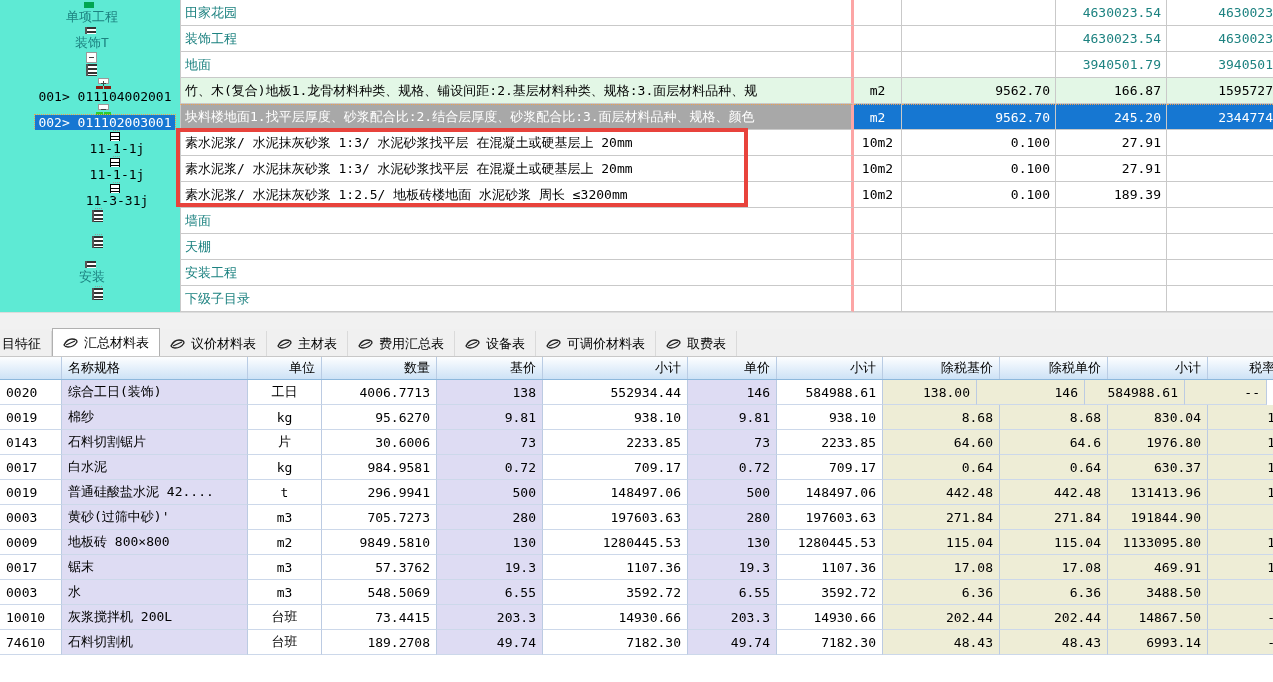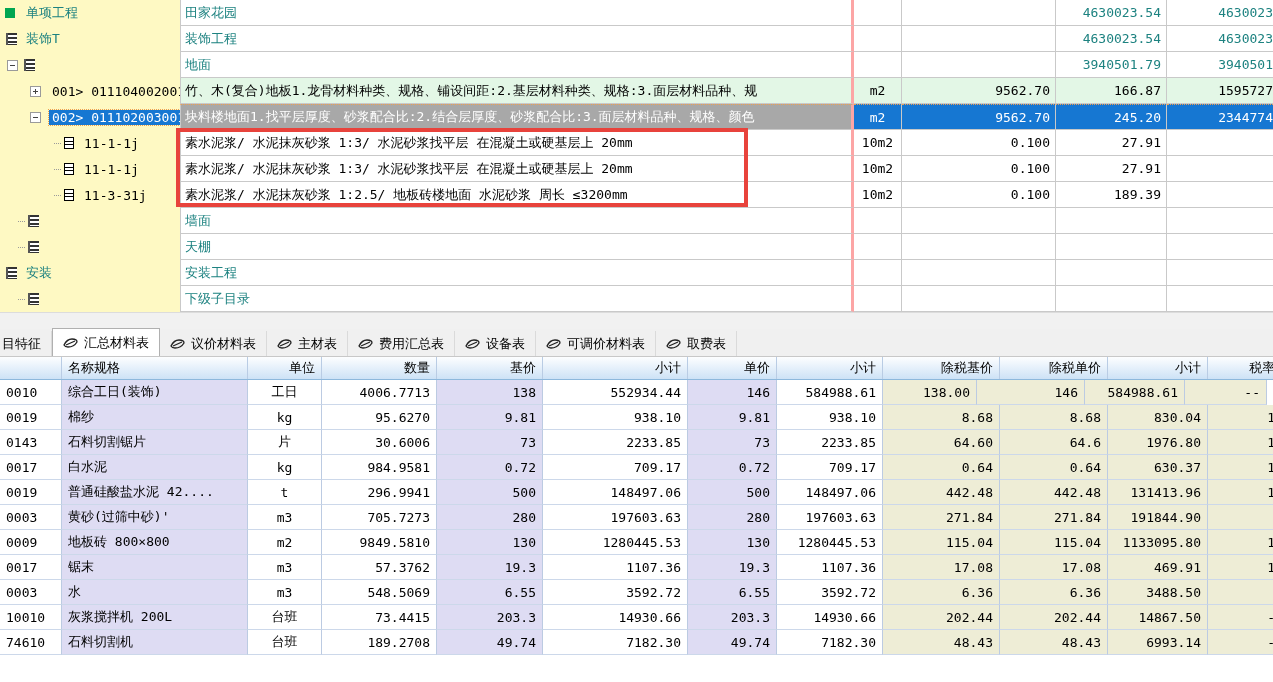--- a/index.html
+++ b/index.html
@@ -3,21 +3,21 @@
 <meta charset="utf-8">
 <style>
   * { margin:0; padding:0; box-sizing:border-box; }
   html,body { background:#fff; }
   body { font-family:"DejaVu Sans Mono","DejaVu Sans","Liberation Sans",sans-serif; font-size:13px; color:#000; }
   .screen { position:relative; width:1273px; height:682px; overflow:hidden; background:#fff; }
 
   
   .top-grid { position:relative; width:1350px; }
   .trow { display:flex; height:26px; align-items:stretch; }
-  .tree-cell { width:180px; min-width:180px; background:#fef9c3; display:flex; align-items:center; overflow:hidden; }
+  .tree-cell { width:180px; min-width:180px; background:#5eead4; display:flex; align-items:center; overflow:hidden;flex-direction:column; }
   .cell { border-bottom:1px solid #c9c9c9; display:flex; align-items:center; overflow:hidden; white-space:nowrap; }
   .c-desc { width:674px; min-width:674px; border-left:1px solid #c9c9c9; border-right:3px solid #fca5a5; padding:0 4px; }
   .c-unit { width:48px; min-width:48px; border-right:1px solid #c9c9c9; justify-content:center; }
   .c-qty { width:154px; min-width:154px; border-right:1px solid #c9c9c9; justify-content:flex-end; padding-right:5px; }
   .c-price { width:111px; min-width:111px; border-right:1px solid #c9c9c9; justify-content:flex-end; padding-right:5px; }
   .c-amount { width:130px; min-width:130px; justify-content:flex-end; padding-right:24px; }
   .trow.group .cell { color:#1d8280; }
   .trow.item .cell { background:#e3f7e6; color:#000; }
   .trow.selected .cell { background:#1677d2; color:#fff; border-top:1px dotted #eda04f; }
   .trow.selected .c-desc { background:#a8a8a8; color:#fff; }
@@ -339,21 +339,21 @@
         <div class="hcell al-r" style="width: 145px;">小计</div>
         <div class="hcell al-r" style="width: 89px;">单价</div>
         <div class="hcell al-r" style="width: 106px;">小计</div>
         <div class="hcell al-r" style="width: 117px;">除税基价</div>
         <div class="hcell al-r" style="width: 108px;">除税单价</div>
         <div class="hcell al-r" style="width: 100px;">小计</div>
         <div class="hcell al-r" style="width: 82px;">税率%</div>
       </div>
     <div id="btBody">
         <div class="bt-row">
-          <div class="bcell al-l " style="width: 62px;">0010</div>
+          <div class="bcell al-l " style="width: 62px;">0020</div>
           <div class="bcell al-l lav" style="width: 186px;">综合工日(装饰)</div>
           <div class="bcell al-c " style="width: 74px;">工日</div>
           <div class="bcell al-r " style="width: 115px;">4006.7713</div>
           <div class="bcell al-r lav" style="width: 106px;">138</div>
           <div class="bcell al-r " style="width: 145px;">552934.44</div>
           <div class="bcell al-r lav" style="width: 89px;">146</div>
           <div class="bcell al-r " style="width: 106px;">584988.61</div>
           <div class="bcell al-r khaki" style="width: 94px;">138.00</div>
           <div class="bcell al-r khaki" style="width: 108px;">146</div>
           <div class="bcell al-r khaki" style="width: 100px;">584988.61</div>

